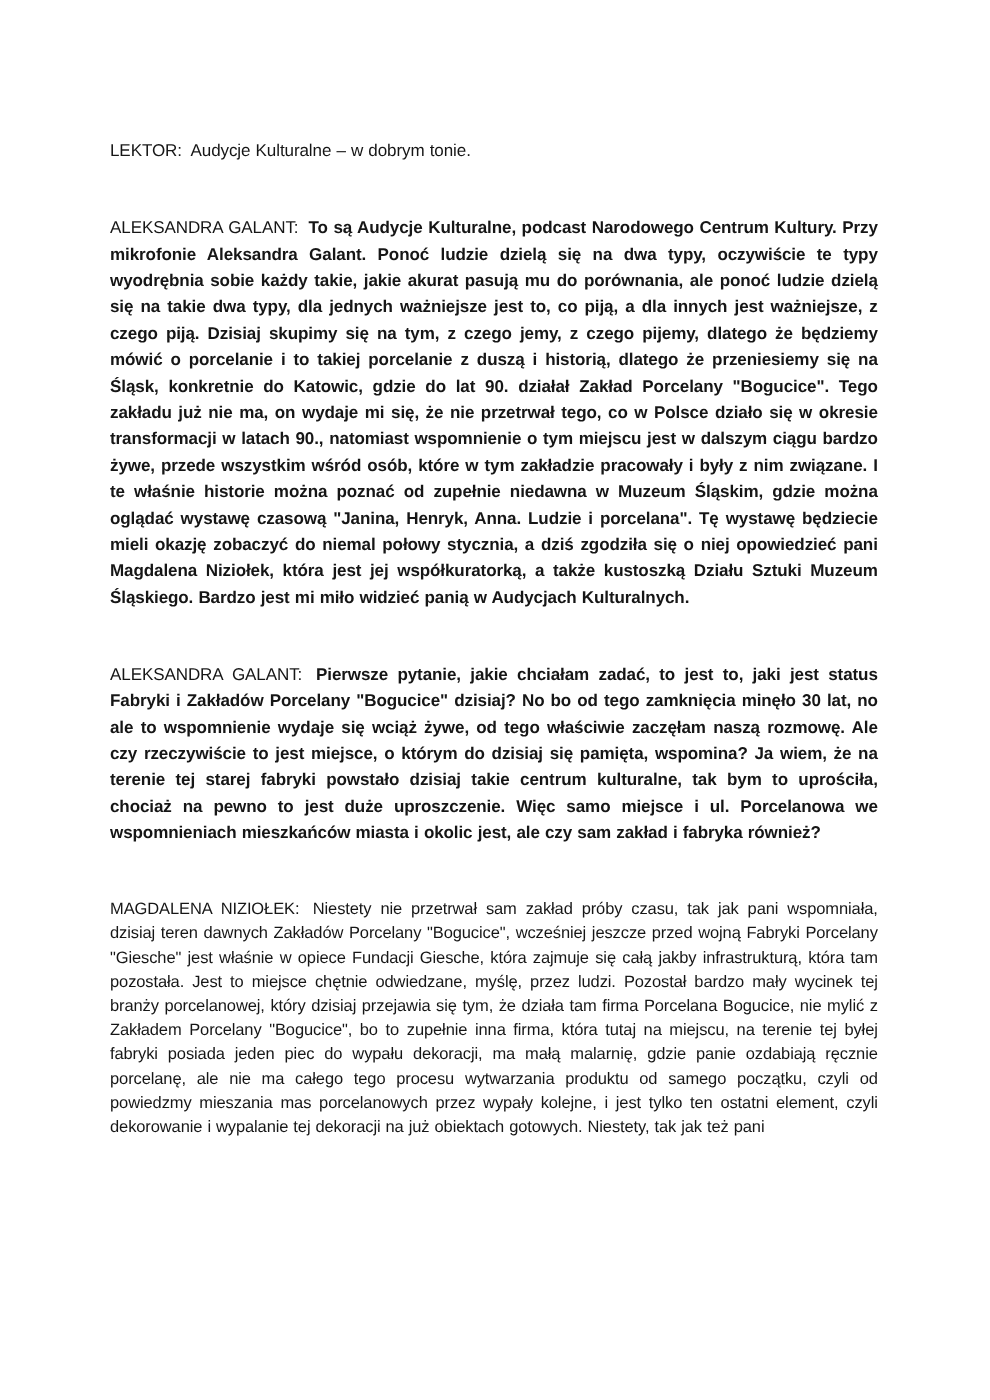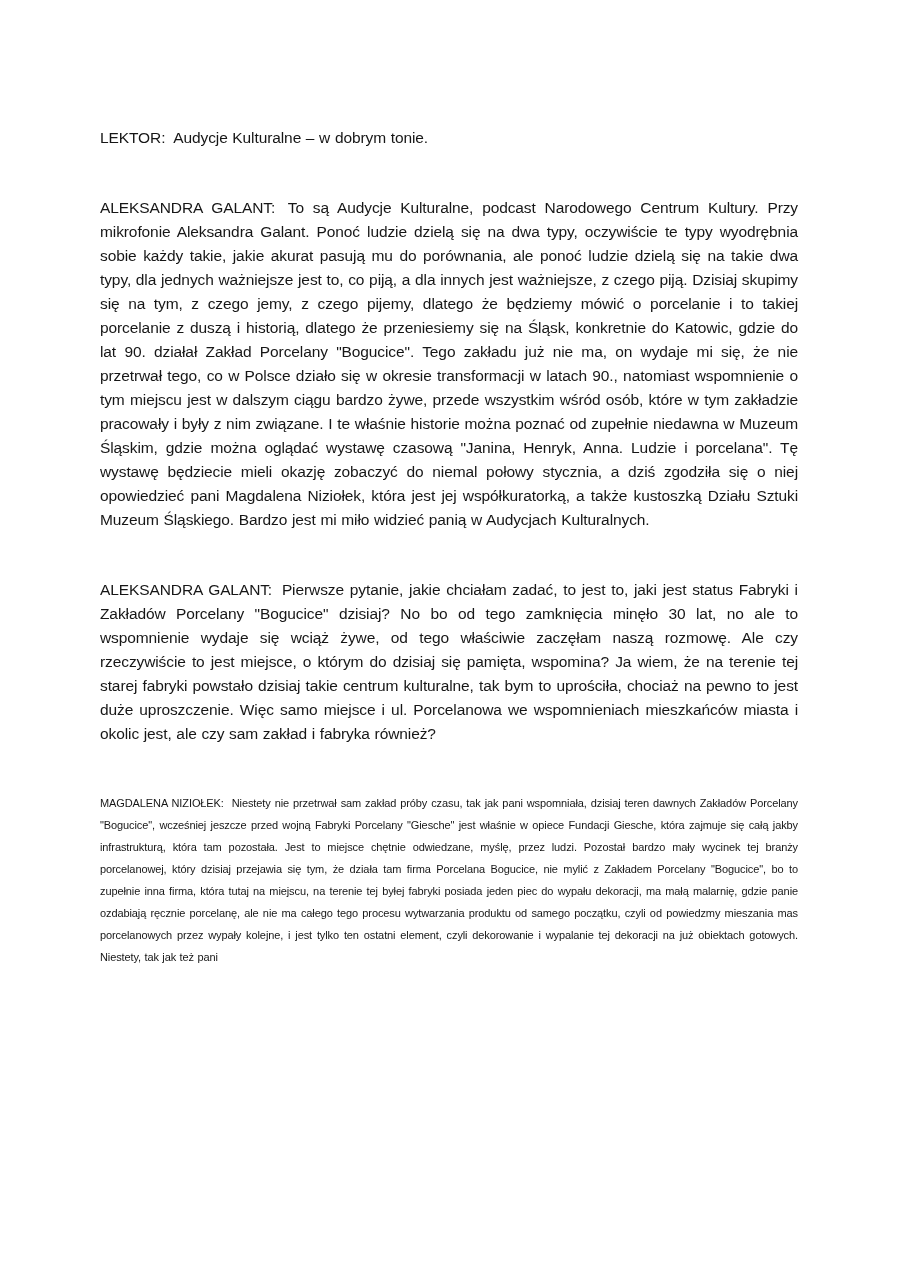--- a/index.html
+++ b/index.html
@@ -38,24 +38,24 @@
     word-spacing: 0.5px;
   }
   .para .speaker {
     font-weight: 400;
     margin-right: 4px;
   }
   .para .text {
     font-weight: 400;
   }
   .para.emph .text {
-    font-weight: 400;
+    font-weight: 700;
   }
   .para.tight {
-    font-size: 11px;
+    font-size: 15px;
     line-height: 22px;
     margin-bottom: 0;
   }
 </style>
 </head>
 <body>
 
 <div class="page">
   <div class="content">
 

